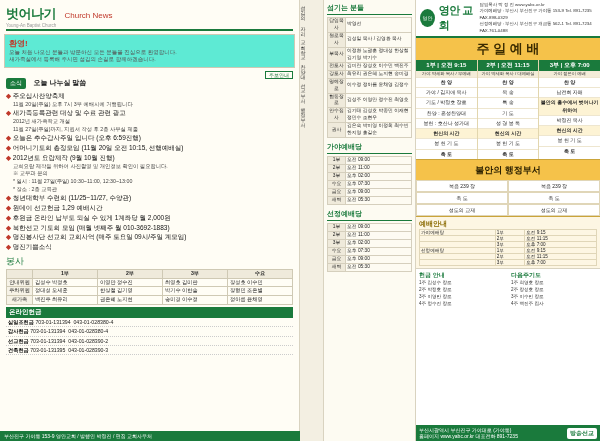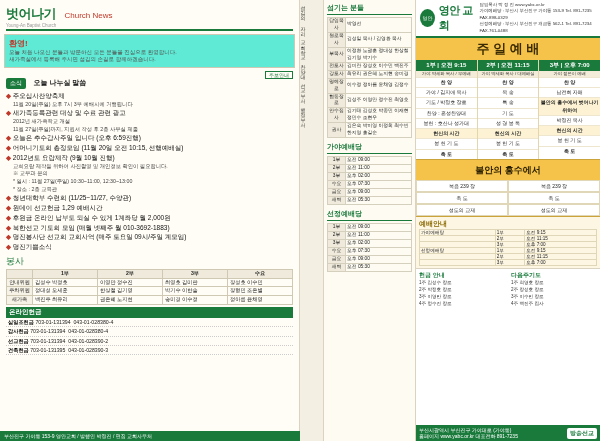--- a/index.html
+++ b/index.html
@@ -377,21 +377,21 @@
         <div class="row">남전희 자매</div>
         <div class="row b yel">불안의 홍수에서 벗어나기 위하여</div>
         <div class="row">박정진 목사</div>
         <div class="row b yel">헌신의 시간</div>
         <div class="row">봉 헌 기 도</div>
         <div class="row b">축    도</div>
       </div>
     </div>
 
     <div class="sermon">
-      <div class="t1">불안의 홍수에서</div>
+      <div class="t1">불안의 행정부서</div>
     </div>
 
     <div class="bottom-tbl">
       <div class="c">복음 239 장</div>
       <div class="c">복음 239 장</div>
     </div>
     <div class="bottom-tbl">
       <div class="c">축    도</div>
       <div class="c">축    도</div>
     </div>

